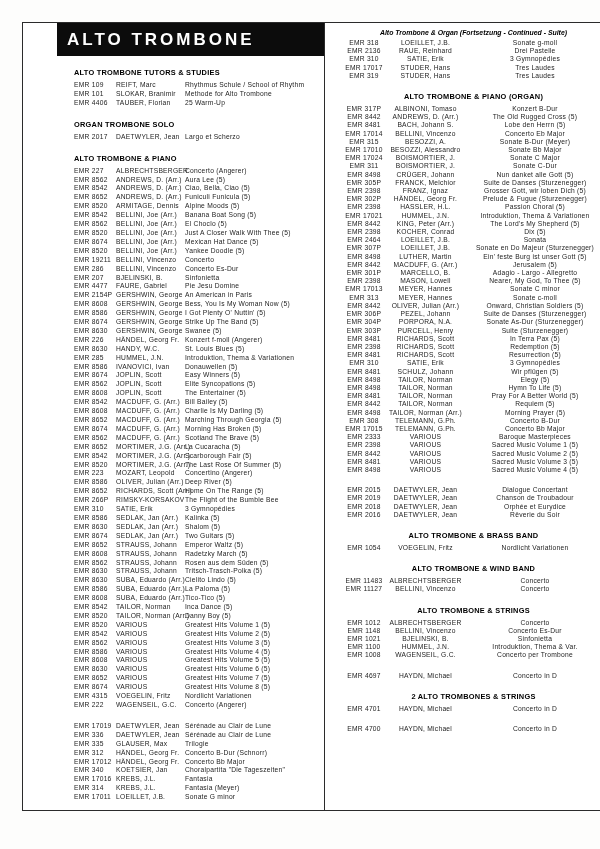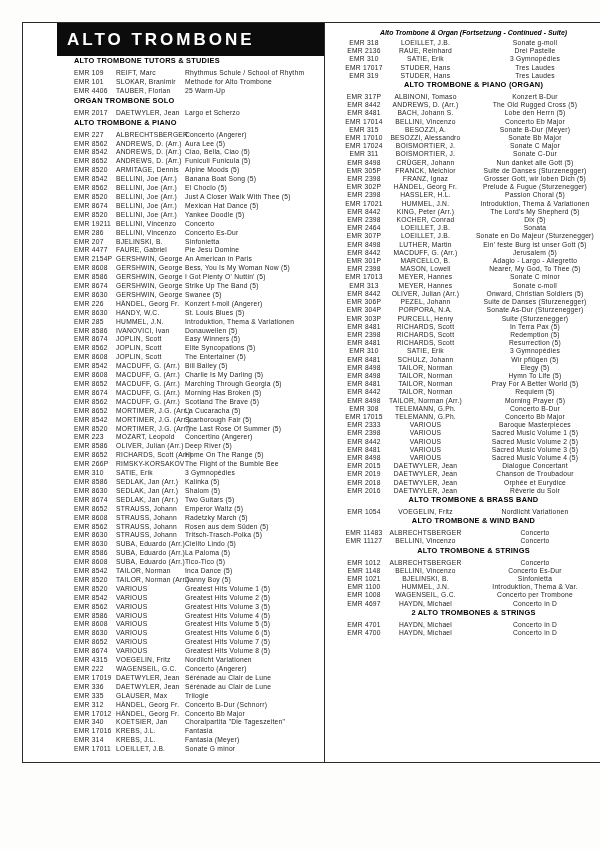--- a/index.html
+++ b/index.html
@@ -38,21 +38,21 @@
     color: #ffffff;
     height: 33px;
     line-height: 34px;
     padding-left: 10px;
     font-size: 17px;
     font-weight: bold;
     letter-spacing: 3px;
     white-space: nowrap;
   }
   .left-sections { padding: 0 8px 0 17px; }
-  .section { margin-top: 0; }
+  .section { margin-top: 12px; }
   .col-right .section:first-child { margin-top: 0; }
   .section-heading {
     font-size: 7.4px;
     font-weight: bold;
     letter-spacing: 0.25px;
     color: #000;
     margin-bottom: 4px;
     white-space: nowrap;
   }
   .cont-heading {

